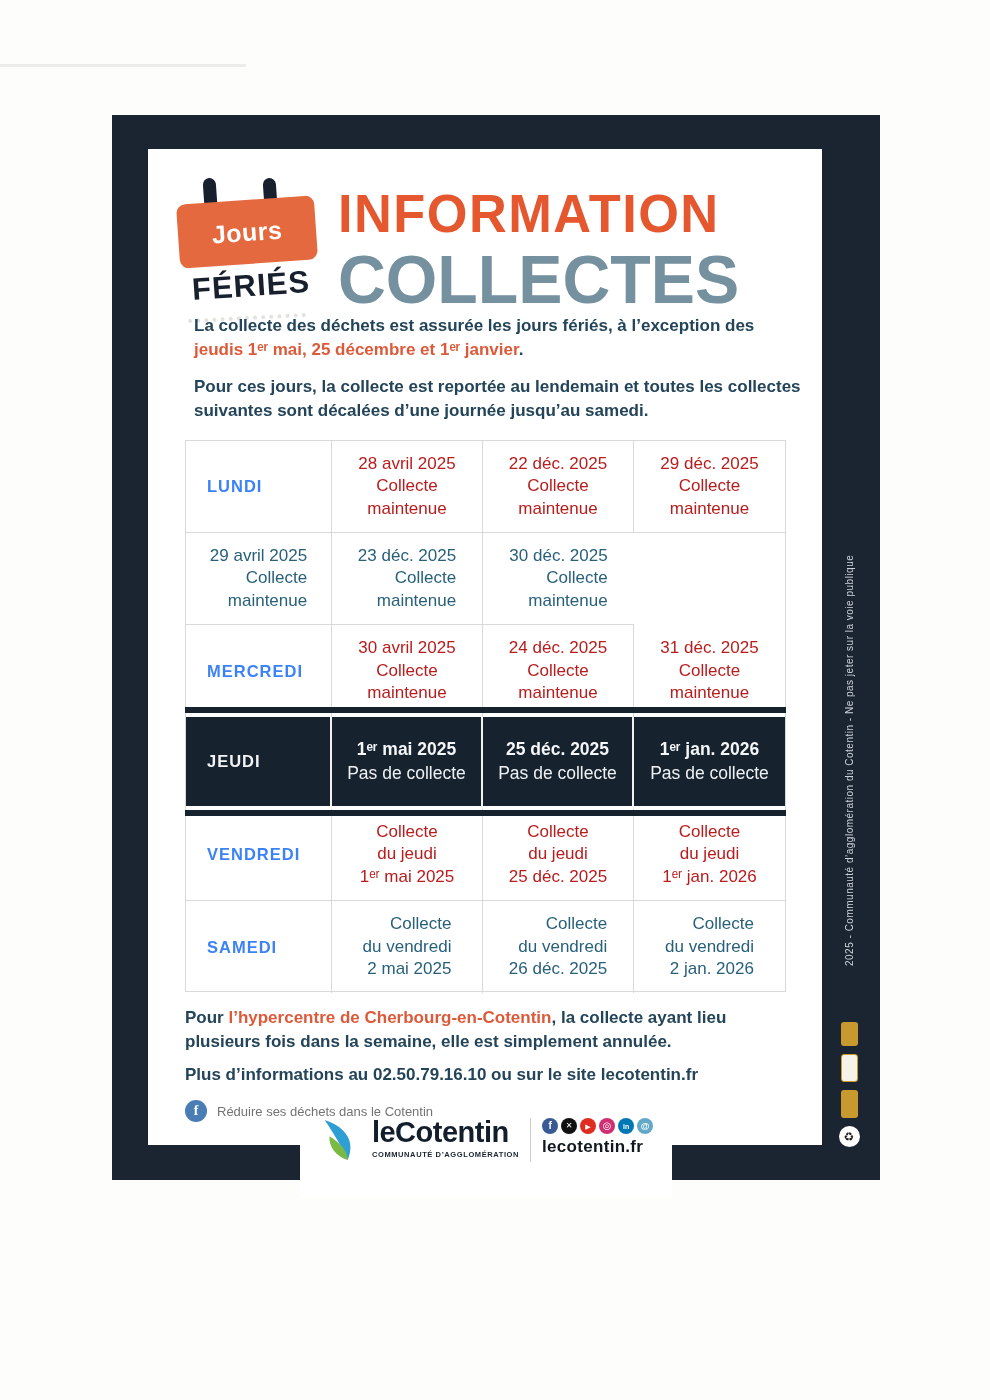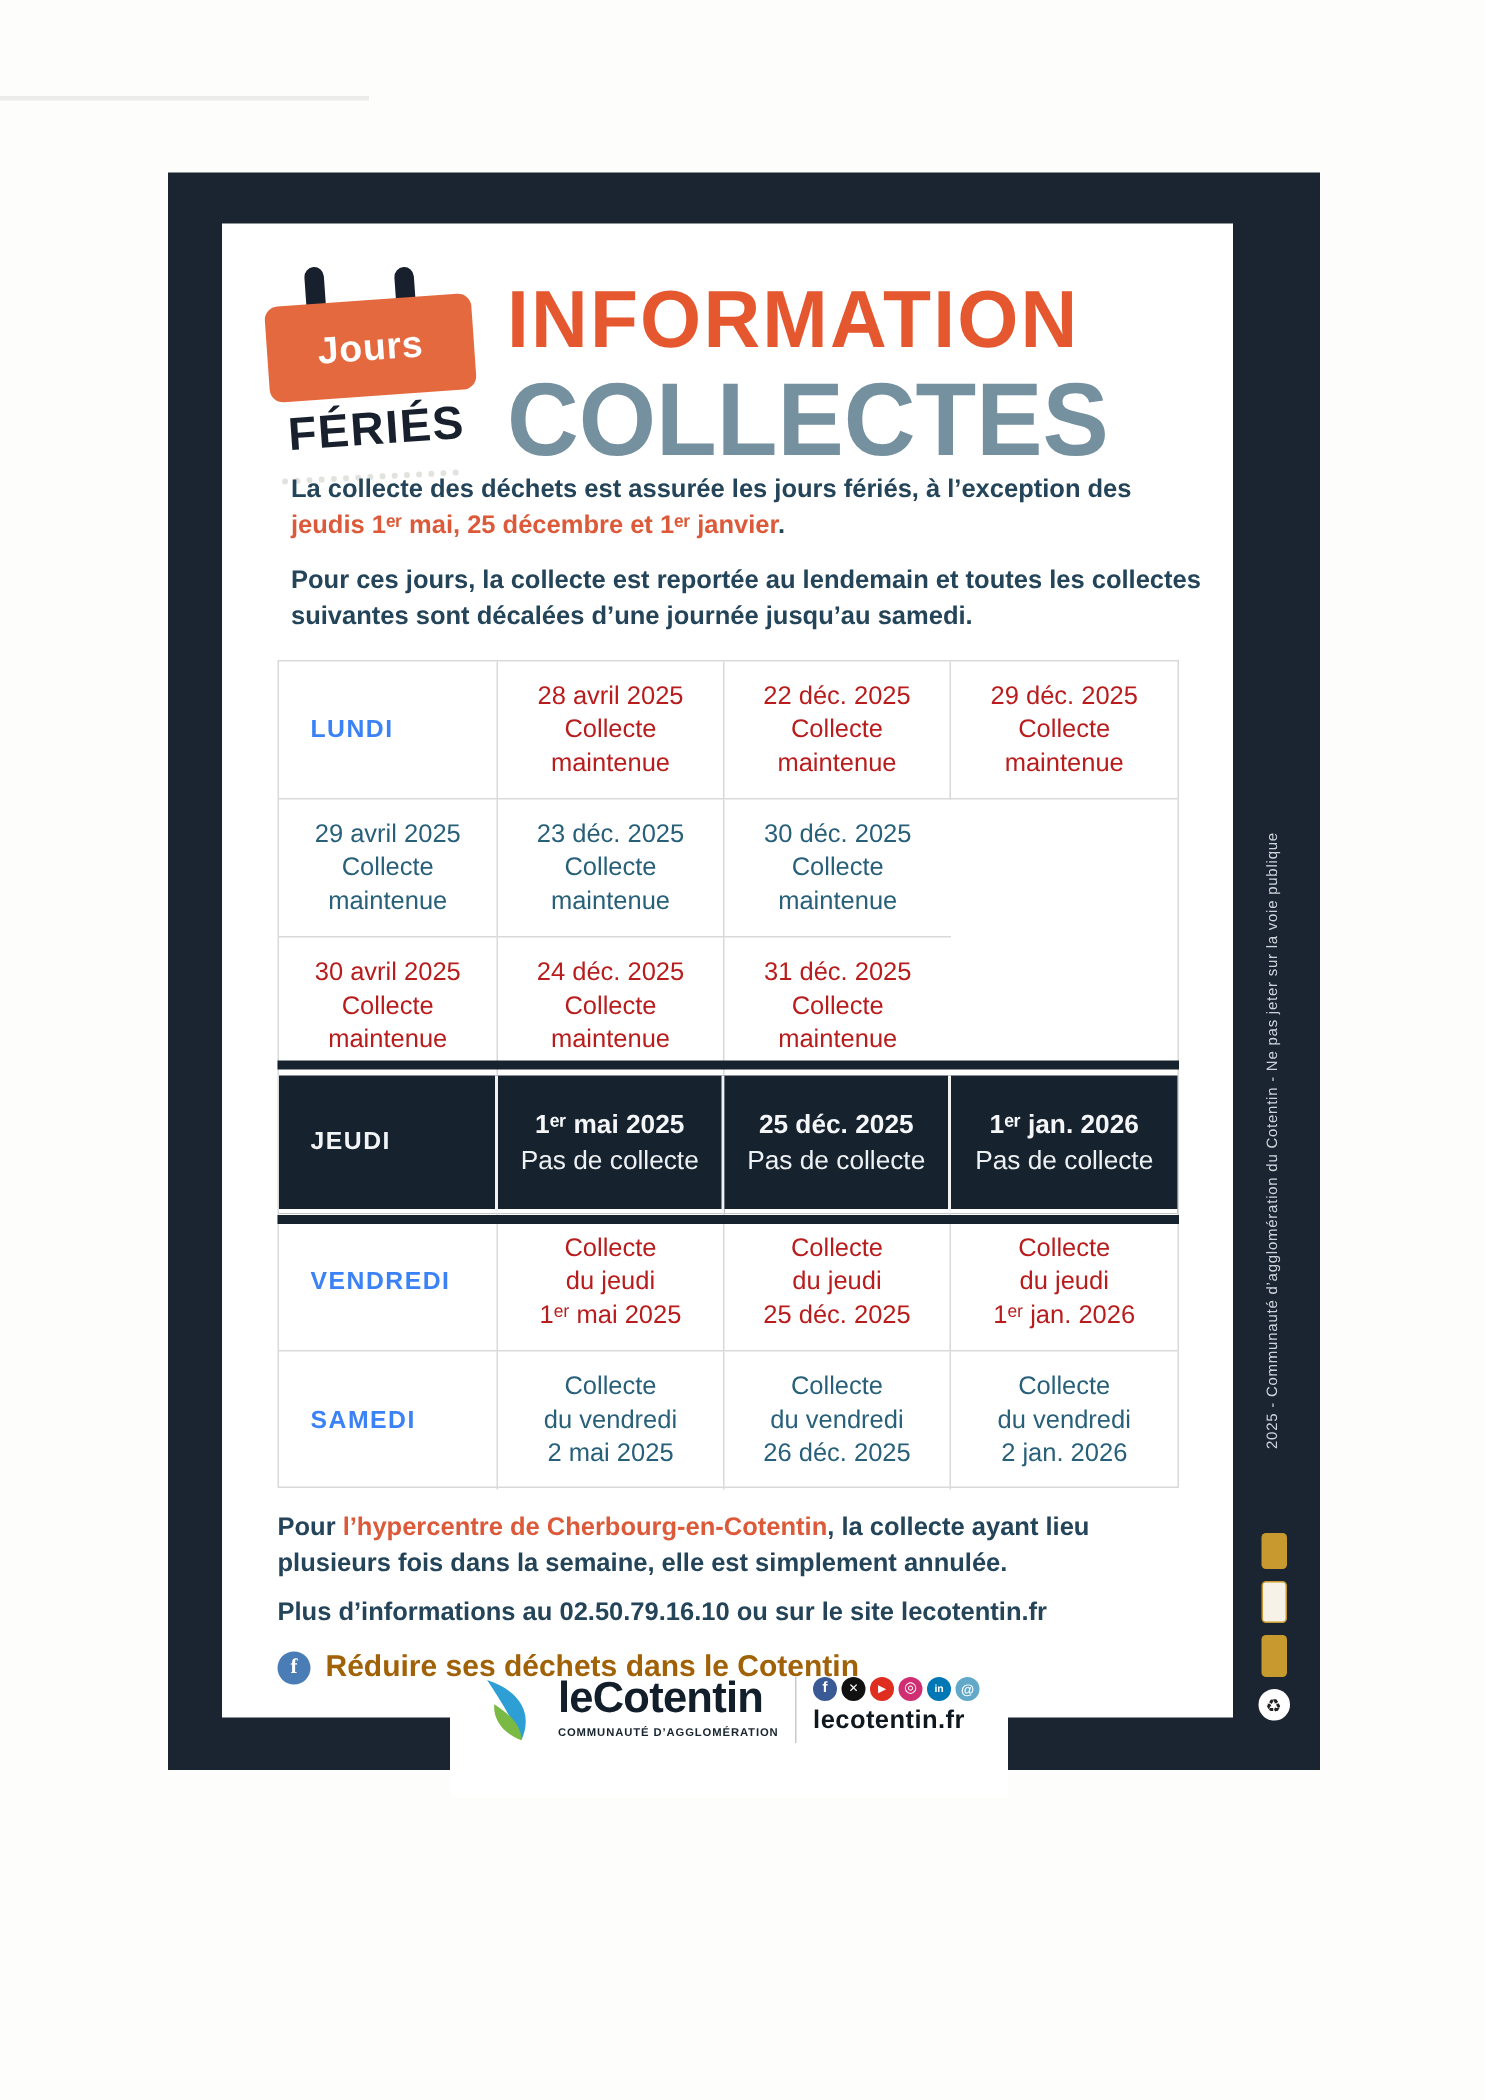--- a/index.html
+++ b/index.html
@@ -58,37 +58,37 @@
   .trow { display:grid; grid-template-columns:146px 151px 151px 151px; height:92px; }
   .cell { border-right:1px solid #d8dad7; border-bottom:1px solid #d8dad7; }
   .cell:last-child { border-right:none; }
   .trow.r3 .cell { border-bottom:none; }
   .trow:last-child .cell { border-bottom:none; }
   .day { display:flex; align-items:center; padding-left:21px;
       font-weight:bold; font-size:16.5px; letter-spacing:1px; color:#3b82f6; }
   .data { display:flex; flex-direction:column; align-items:center; justify-content:center;
       text-align:center; font-size:17px; line-height:1.32; white-space:pre-line; }
   .tone-gray .data { color:#b91c1c; }
-  .tone-teal .data { color:#28607a; }
+  .tone-teal .data { color:#28607a;text-align:right; }
   .trow.tone-navy .cell { background:#17222f; border-right:2px solid #f2f3f1; border-bottom:3px solid #ffffff; }
   .trow.tone-navy .cell:last-child { border-right:none; }
   .trow.tone-navy .day { color:#f2f4f6; }
   .navy-date { color:#f4f6f7; font-weight:bold; font-size:17.5px; line-height:1.35; }
   .navy-note { color:#eef1f3; font-size:17.5px; line-height:1.35; }
   .jeudi-bar { position:absolute; left:-1px; right:-1px; height:6px; background:#17222f; }
   .jeudi-bar.b1 { top:266px; } .jeudi-bar.b2 { top:369px; }
 
   
   .outro { position:absolute; left:185px; top:1006px; width:607px; }
   .outro p { font-size:17px; font-weight:bold; color:#234459; line-height:1.4; margin-bottom:9px; }
   .fb-row { display:flex; align-items:center; gap:10px; margin-top:14px; }
   .fb-icon { width:22px; height:22px; border-radius:50%; background:#4a7cb5; color:#fff;
       display:flex; align-items:center; justify-content:center;
       font-size:14px; font-weight:bold; font-family:"Liberation Serif","DejaVu Serif",serif; }
-  .fb-text { font-size:20px; font-weight:bold; color:#a16207; }
+  .fb-text { font-size:13px; font-weight:normal; color:#737373; }
 
   
   .logo-cutout { position:absolute; left:300px; top:1118px; width:372px; height:80px; background:#ffffff;
       display:flex; align-items:flex-start; justify-content:center; gap:11px; }
   .brand-txt { display:flex; flex-direction:column; }
   .brand-name { font-weight:800; font-size:29px; color:#121e2a; line-height:1; letter-spacing:-0.5px; }
   .brand-sub { font-size:7.5px; font-weight:bold; letter-spacing:0.6px; color:#18242f; margin-top:3px; }
   .logo-divider { width:1px; height:44px; background:#c9c9c9; }
   .social-block { display:flex; flex-direction:column; align-items:flex-start; gap:3px; }
   .social-row { display:flex; gap:3px; }
@@ -164,20 +164,21 @@
 maintenue</div>
       <div class="cell data">23 déc. 2025
 Collecte
 maintenue</div>
       <div class="cell data">30 déc. 2025
 Collecte
 maintenue</div>
     </div>
 
     <div class="trow tone-gray r3">
+      <div class="cell day">MERCREDI</div>
       <div class="cell data">30 avril 2025
 Collecte
 maintenue</div>
       <div class="cell data">24 déc. 2025
 Collecte
 maintenue</div>
       <div class="cell data">31 déc. 2025
 Collecte
 maintenue</div>
     </div>

